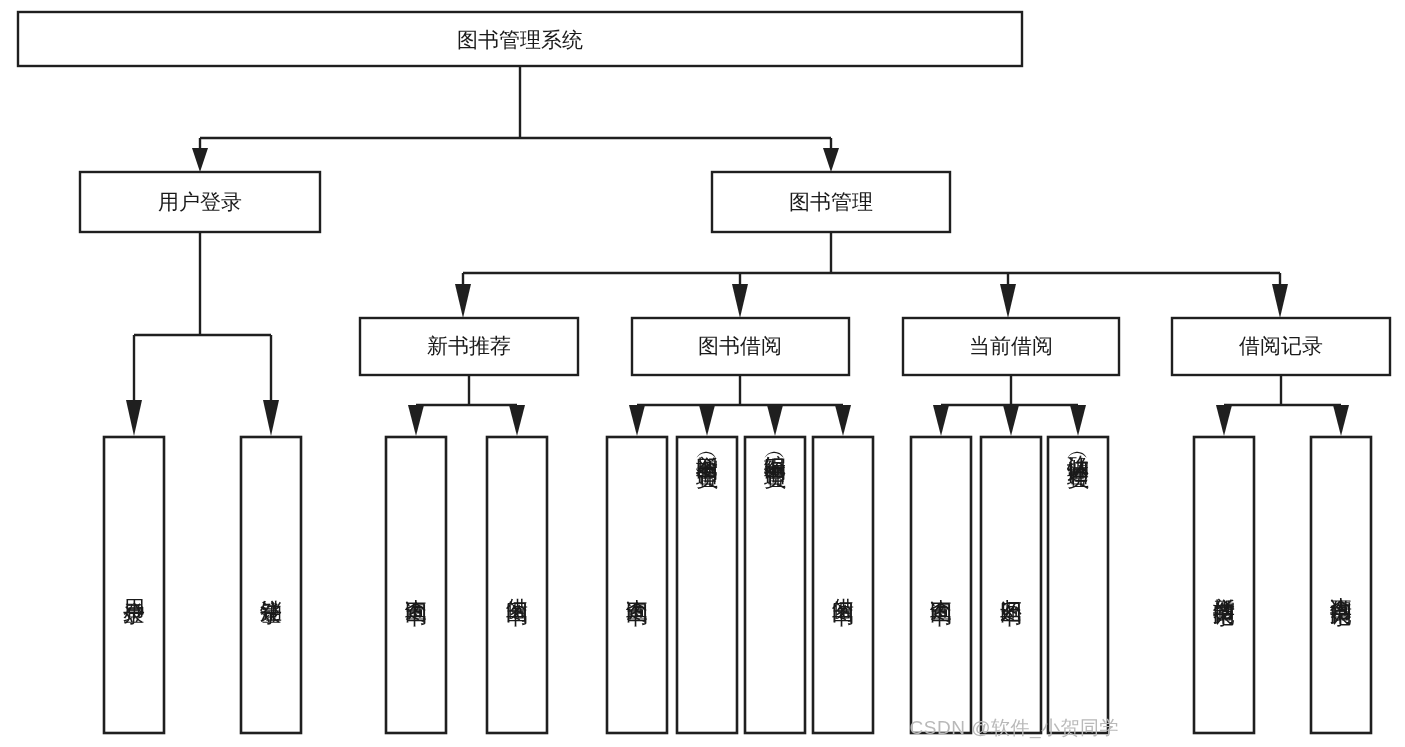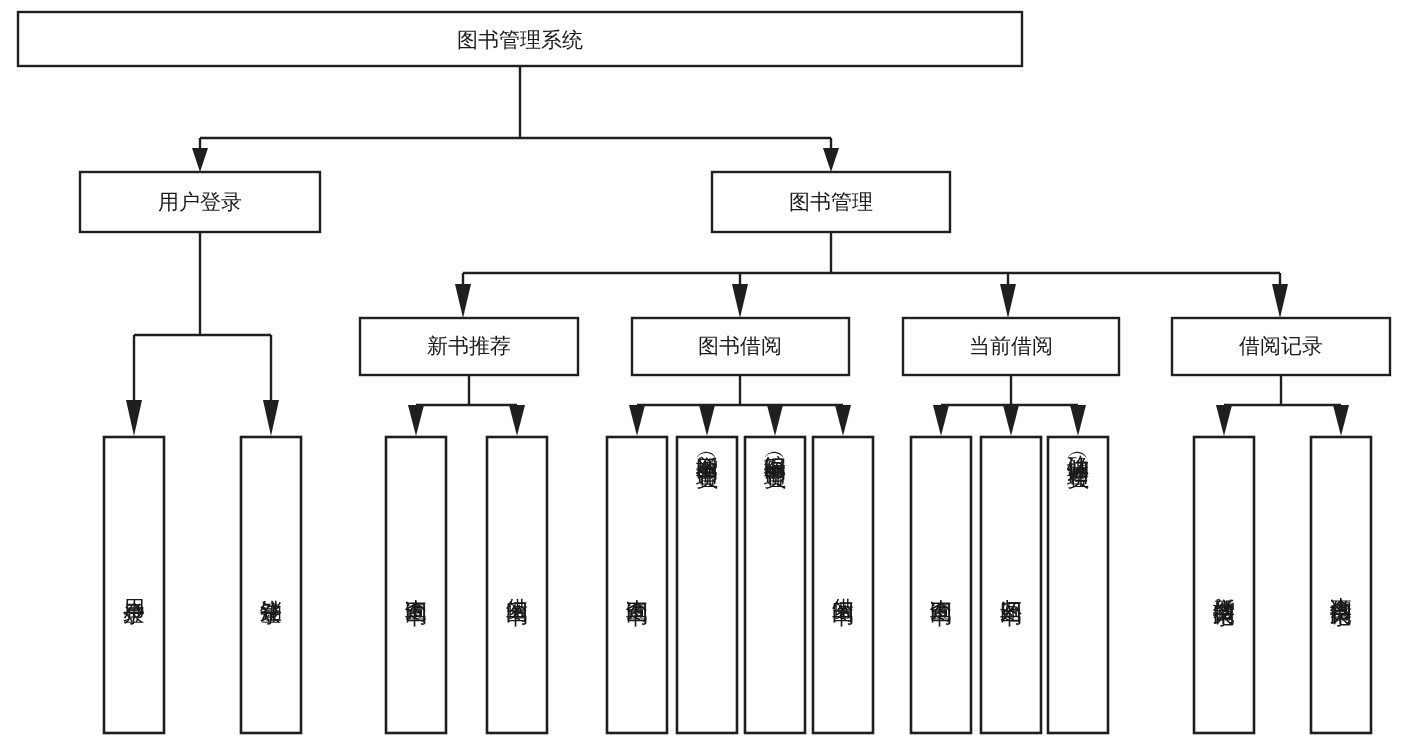--- a/index.html
+++ b/index.html
@@ -234,14 +234,15 @@
     <span class="leaf-label">确认归还（管理员）</span>
   </div>
 
   <div class="leaf-label-wrap" style="left:1194px; top:437px; width:60px; height:296px;">
     <span class="leaf-label">新增借阅记录</span>
   </div>
   <div class="leaf-label-wrap" style="left:1311px; top:437px; width:60px; height:296px;">
     <span class="leaf-label">查询借阅记录</span>
   </div>
 
+  <div id="watermark">CSDN @软件_小贺同学</div>
 
 </div>
 
 </body></html>

